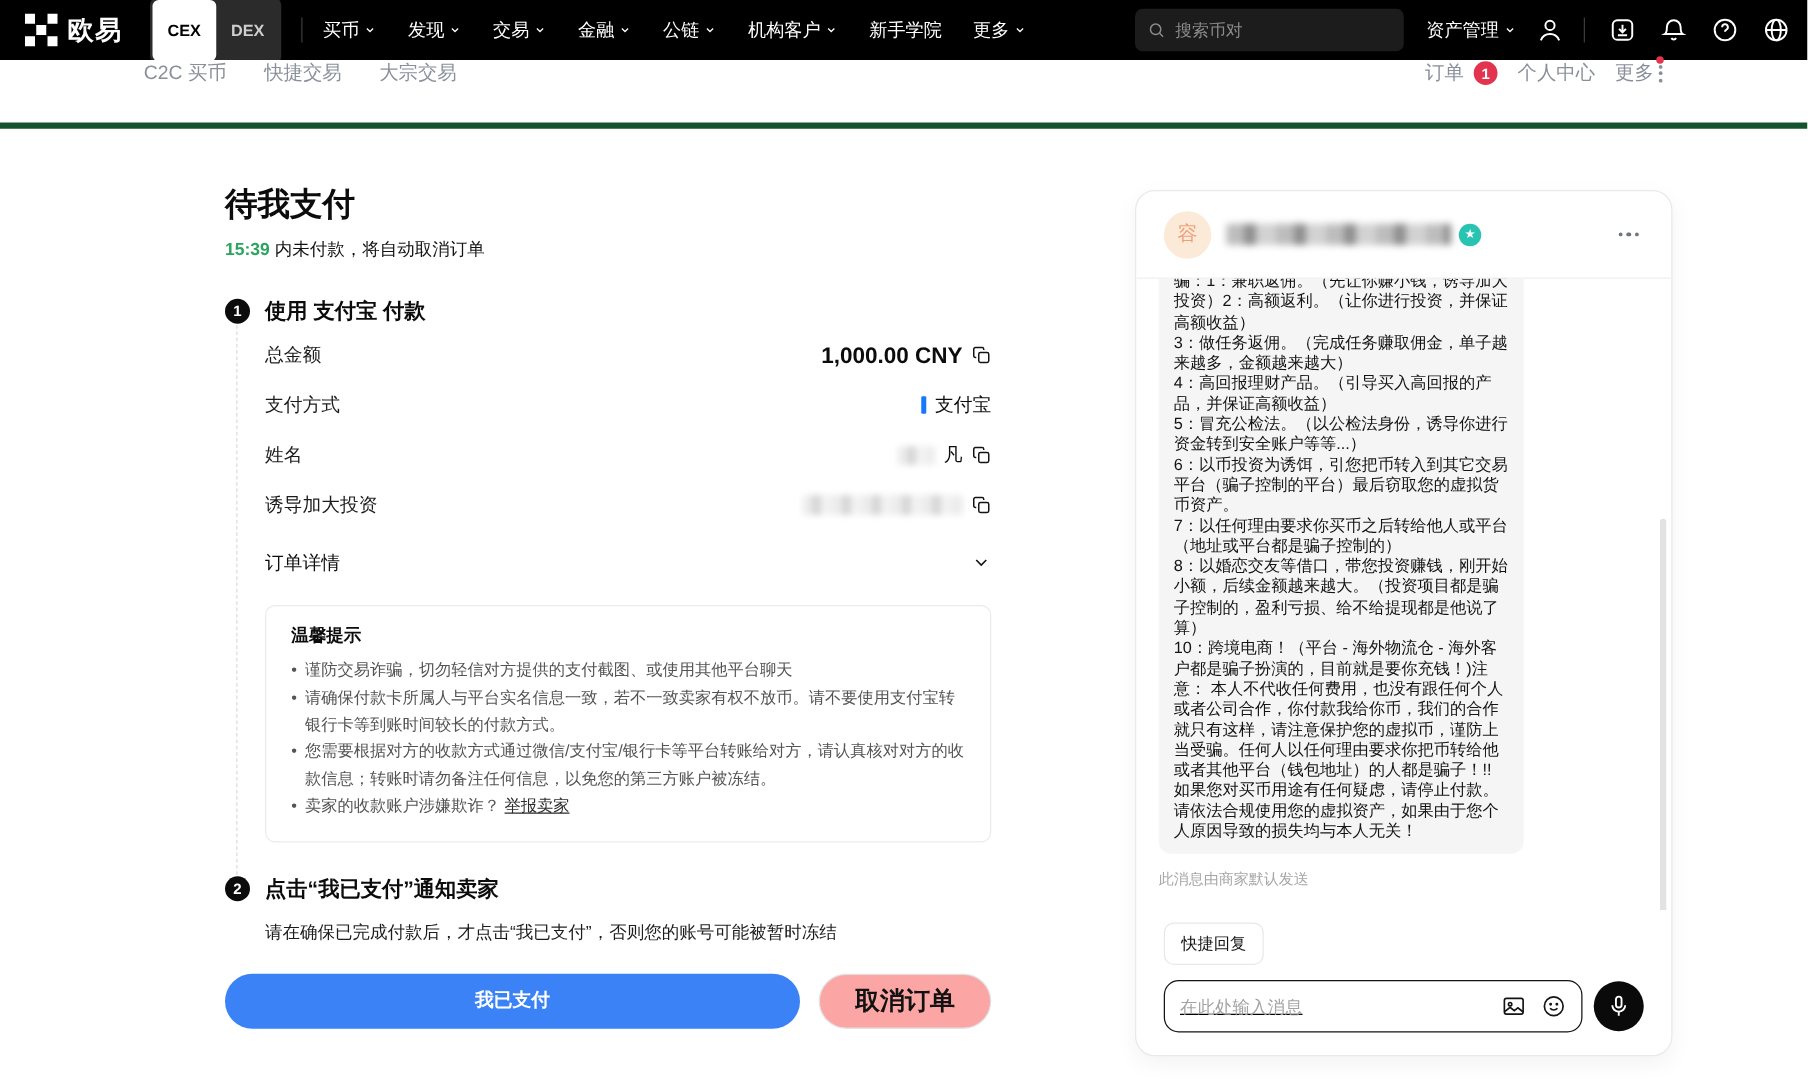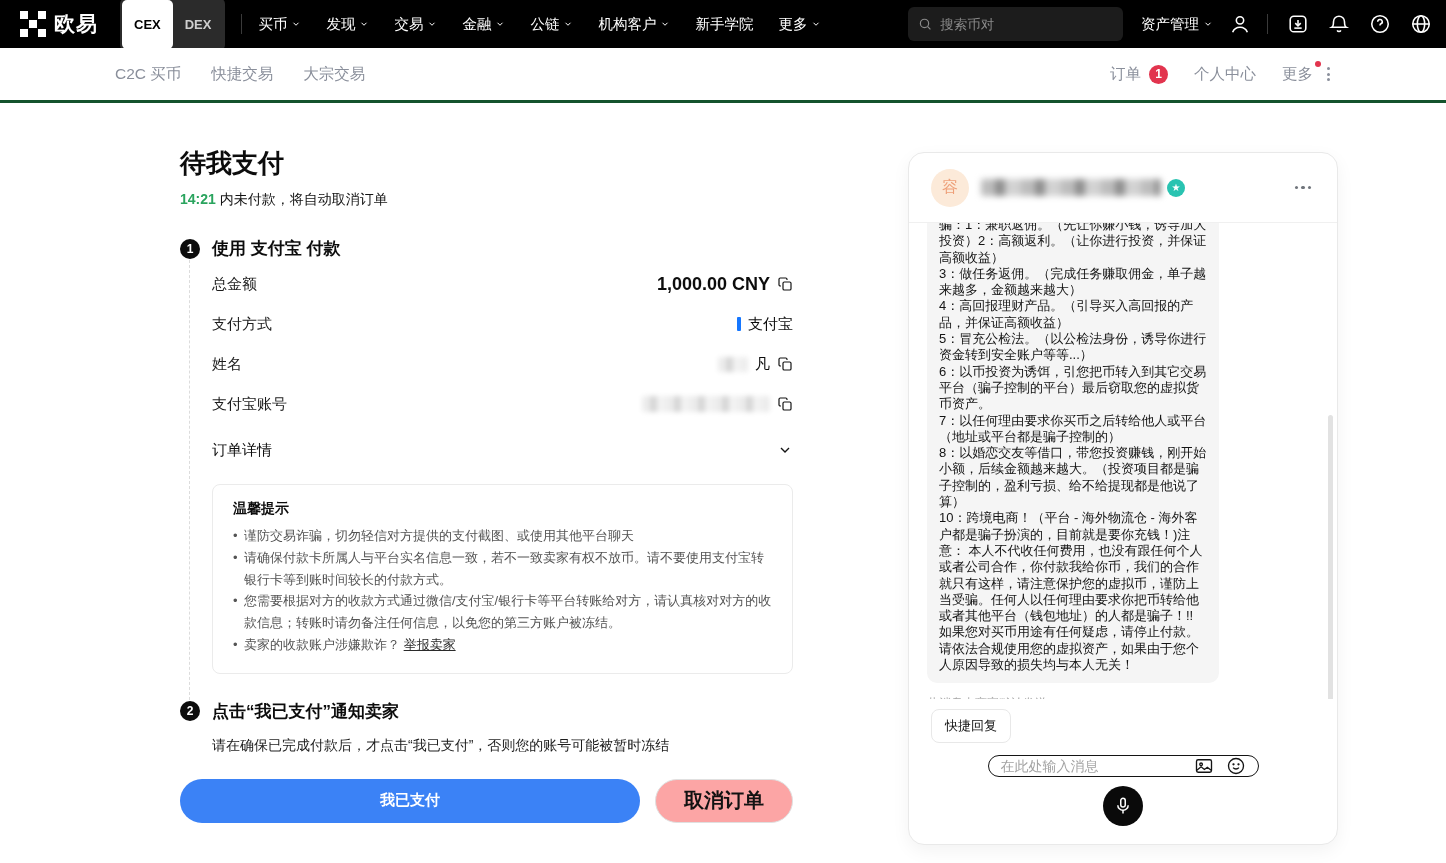--- a/index.html
+++ b/index.html
@@ -26,24 +26,24 @@
   .search { margin-left:auto; width:215px; height:34px; background:#1c1c1c; border-radius:6px;
     display:flex; align-items:center; gap:8px; padding:0 10px; }
   .search input { background:transparent; border:none; outline:none; color:#ddd; font-size:13.5px; width:100%;
     font-family:"Liberation Sans","DejaVu Sans",sans-serif; }
   .search input::placeholder { color:#8b8b8b; }
   .assets { display:flex; align-items:center; gap:4px; font-size:14.5px; margin-left:18px; cursor:pointer; white-space:nowrap; }
   .icon-btn { width:22px; height:22px; display:flex; align-items:center; justify-content:center; cursor:pointer; margin-left:19px; }
 
   
   .subnav { position:absolute; top:48px; left:0; width:100%; height:55px; background:#fff;
-    border-bottom:3px solid #14532d; display:flex; align-items:center; padding:0 114px 0 115px; }
+    border-bottom:5px solid #14532d; display:flex; align-items:flex-start; padding:0 114px 0 115px; }
   .subtabs { display:flex; align-items:center; gap:30px; }
   .subtab { font-size:15.5px; color:#8a8f9b; cursor:pointer; white-space:nowrap; }
-  .subnav-right { margin-left:auto; display:flex; align-items:center; gap:26px; }
+  .subnav-right { margin-left:auto; display:flex; align-items:center; gap:16px; }
   .orders { display:flex; align-items:center; gap:8px; font-size:15.5px; color:#8a8f9b; cursor:pointer; }
   .badge { width:19px; height:19px; border-radius:50%; background:#e2344e; color:#fff; font-size:12px;
     display:flex; align-items:center; justify-content:center; font-weight:bold; }
   .more-wrap { position:relative; font-size:15.5px; color:#8a8f9b; cursor:pointer; }
   .reddot { position:absolute; top:-3px; right:-8px; width:6px; height:6px; border-radius:50%; background:#e2344e; }
   .vdots { display:flex; flex-direction:column; gap:2.5px; cursor:pointer; padding:2px; }
   .vdots i { width:3px; height:3px; border-radius:50%; background:#8a8f9b; }
 
   
   .main { position:absolute; left:180px; top:146px; width:613px; }
@@ -93,24 +93,24 @@
     background:repeating-linear-gradient(90deg,#bdbdbd 0 14px,#8f8f8f 14px 24px,#d2d2d2 24px 40px); }
   .verified { width:18px; height:18px; border-radius:50%; background:#29c3b1; color:#fff;
     font-size:10px; display:flex; align-items:center; justify-content:center; }
   .chat-more { margin-left:auto; display:flex; gap:3px; cursor:pointer; padding:4px; }
   .chat-more i { width:3.5px; height:3.5px; border-radius:50%; background:#70757c; }
   .chat-body { position:relative; flex:1; overflow:hidden; padding:0 18px; }
   .bubble { margin-top:-16px; background:#f5f5f5; border-radius:10px; padding:10px 12px;
     width:292px; font-size:13px; line-height:16.3px; color:#141414; white-space:pre-wrap; }
   .msg-footer { margin-top:12px; font-size:12px; color:#a6a6a6; }
   .scroll-thumb { position:absolute; right:4px; top:192px; width:5px; height:372px; border-radius:3px; background:#e2e2e2; }
-  .chat-footer { flex-shrink:0; padding:10px 22px 18px; }
+  .chat-footer { flex-shrink:0; padding:10px 22px 18px;text-decoration:underline; }
   .quick-reply { display:inline-block; border:1px solid #e8e8e8; border-radius:8px; padding:7px 13px;
     font-size:13px; color:#121212; cursor:pointer; margin-bottom:12px; background:#fff; font-family:inherit; }
-  .input-row { display:flex; align-items:center; gap:9px;flex-direction:column; }
+  .input-row { display:flex; align-items:center; gap:9px; }
   .chat-input { flex:1; height:42px; border:1.5px solid #141414; border-radius:12px;
     display:flex; align-items:center; padding:0 12px; gap:12px; }
   .chat-input input { flex:1; border:none; outline:none; font-size:14px; color:#121212;
     font-family:"Liberation Sans","DejaVu Sans",sans-serif; }
   .chat-input input::placeholder { color:#a3a3a3; }
   .mini-ic { display:flex; cursor:pointer; }
   .mic-btn { width:40px; height:40px; border-radius:50%; background:#0a0a0a; display:flex;
     align-items:center; justify-content:center; cursor:pointer; flex-shrink:0; border:none; }
 </style>
 </head>
@@ -255,21 +255,21 @@
           <i></i>
           <i></i>
           <i></i>
         </div>
     </div>
   </div>
 
   <div class="main">
     <div class="order-title">待我支付</div>
     <div class="timer-line">
-      <span class="timer">14:21</span>
+      <span class="timer">15:39</span>
       <span>内未付款，将自动取消订单</span>
     </div>
 
     <div class="steps">
 
       <div class="step-head">
         <span class="step-circle">1</span>
         <span class="step-title">使用 支付宝 付款</span>
       </div>
       <div class="step-body">
@@ -299,21 +299,21 @@
             <span>凡</span>
             <span class="copy-ic">
                 <svg width="16" height="16" viewBox="0 0 24 24" fill="none" stroke="#141414" stroke-width="1.8">
                   <rect x="9" y="9" width="12" height="12" rx="2"></rect>
                   <path d="M6 15H5a2 2 0 0 1-2-2V5a2 2 0 0 1 2-2h8a2 2 0 0 1 2 2v1"></path>
                 </svg>
               </span>
           </span>
         </div>
         <div class="prow">
-          <span class="plabel">支付宝账号</span>
+          <span class="plabel">诱导加大投资</span>
           <span class="pvalue">
               <span class="redact account"></span>
             <span class="copy-ic">
                 <svg width="16" height="16" viewBox="0 0 24 24" fill="none" stroke="#141414" stroke-width="1.8">
                   <rect x="9" y="9" width="12" height="12" rx="2"></rect>
                   <path d="M6 15H5a2 2 0 0 1-2-2V5a2 2 0 0 1 2-2h8a2 2 0 0 1 2 2v1"></path>
                 </svg>
               </span>
           </span>
         </div>

